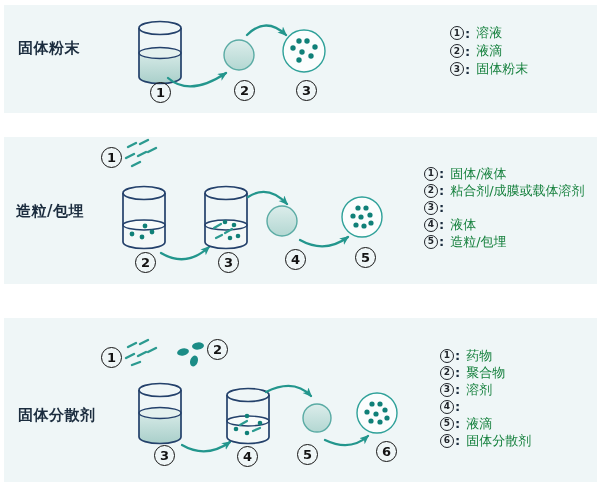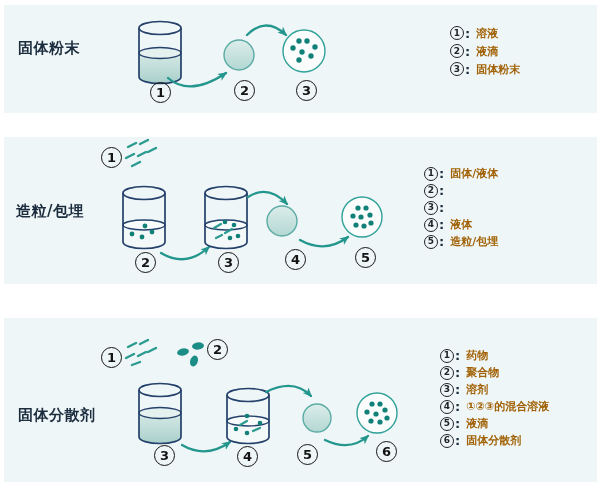--- a/index.html
+++ b/index.html
@@ -16,21 +16,21 @@
     border:1.8px solid #141414;border-radius:50%;color:#141414;
     font-size:13px;font-weight:700;display:flex;align-items:center;
     justify-content:center;line-height:1;background:transparent;}
   .legend{position:absolute;display:flex;flex-direction:column;}
   .legend-row{display:flex;align-items:center;height:17px;white-space:nowrap;}
   #panel-1 .legend-row{height:18px;}
   .cnum{width:14px;height:14px;box-sizing:border-box;border:1.3px solid #20242a;
     border-radius:50%;font-size:9px;font-weight:700;color:#20242a;
     display:flex;align-items:center;justify-content:center;flex:0 0 auto;line-height:1;}
   .lcolon{font-size:13px;font-weight:700;color:#1b2c3e;margin:0 6px 0 1px;}
-  .ltext{font-size:11px;font-weight:700;color:#a16207;}
+  .ltext{font-size:13px;font-weight:400;color:#15803d;}
 </style>
 </head>
 <body>
 
 <div class="stage">
 
   <div class="panel" id="panel-1">
     <svg width="593" height="108" viewBox="0 0 593 108">
       <defs>
         <linearGradient id="g1l" x1="0" y1="0" x2="0" y2="1">
@@ -177,20 +177,21 @@
     <span class="badge" style="left:351px;top:110px">5</span>
     <div class="legend" style="left:420px;top:28px">
       <div class="legend-row">
         <span class="cnum">1</span>
         <span class="lcolon">:</span>
         <span class="ltext">固体/液体</span>
       </div>
       <div class="legend-row">
         <span class="cnum">2</span>
         <span class="lcolon">:</span>
+        <span class="ltext">粘合剂/成膜或载体溶剂</span>
       </div>
       <div class="legend-row">
         <span class="cnum">3</span>
         <span class="lcolon">:</span>
       </div>
       <div class="legend-row">
         <span class="cnum">4</span>
         <span class="lcolon">:</span>
         <span class="ltext">液体</span>
       </div>
@@ -298,21 +299,20 @@
         <span class="ltext">聚合物</span>
       </div>
       <div class="legend-row">
         <span class="cnum">3</span>
         <span class="lcolon">:</span>
         <span class="ltext">溶剂</span>
       </div>
       <div class="legend-row">
         <span class="cnum">4</span>
         <span class="lcolon">:</span>
-        <span class="ltext">①②③的混合溶液</span>
       </div>
       <div class="legend-row">
         <span class="cnum">5</span>
         <span class="lcolon">:</span>
         <span class="ltext">液滴</span>
       </div>
       <div class="legend-row">
         <span class="cnum">6</span>
         <span class="lcolon">:</span>
         <span class="ltext">固体分散剂</span>

